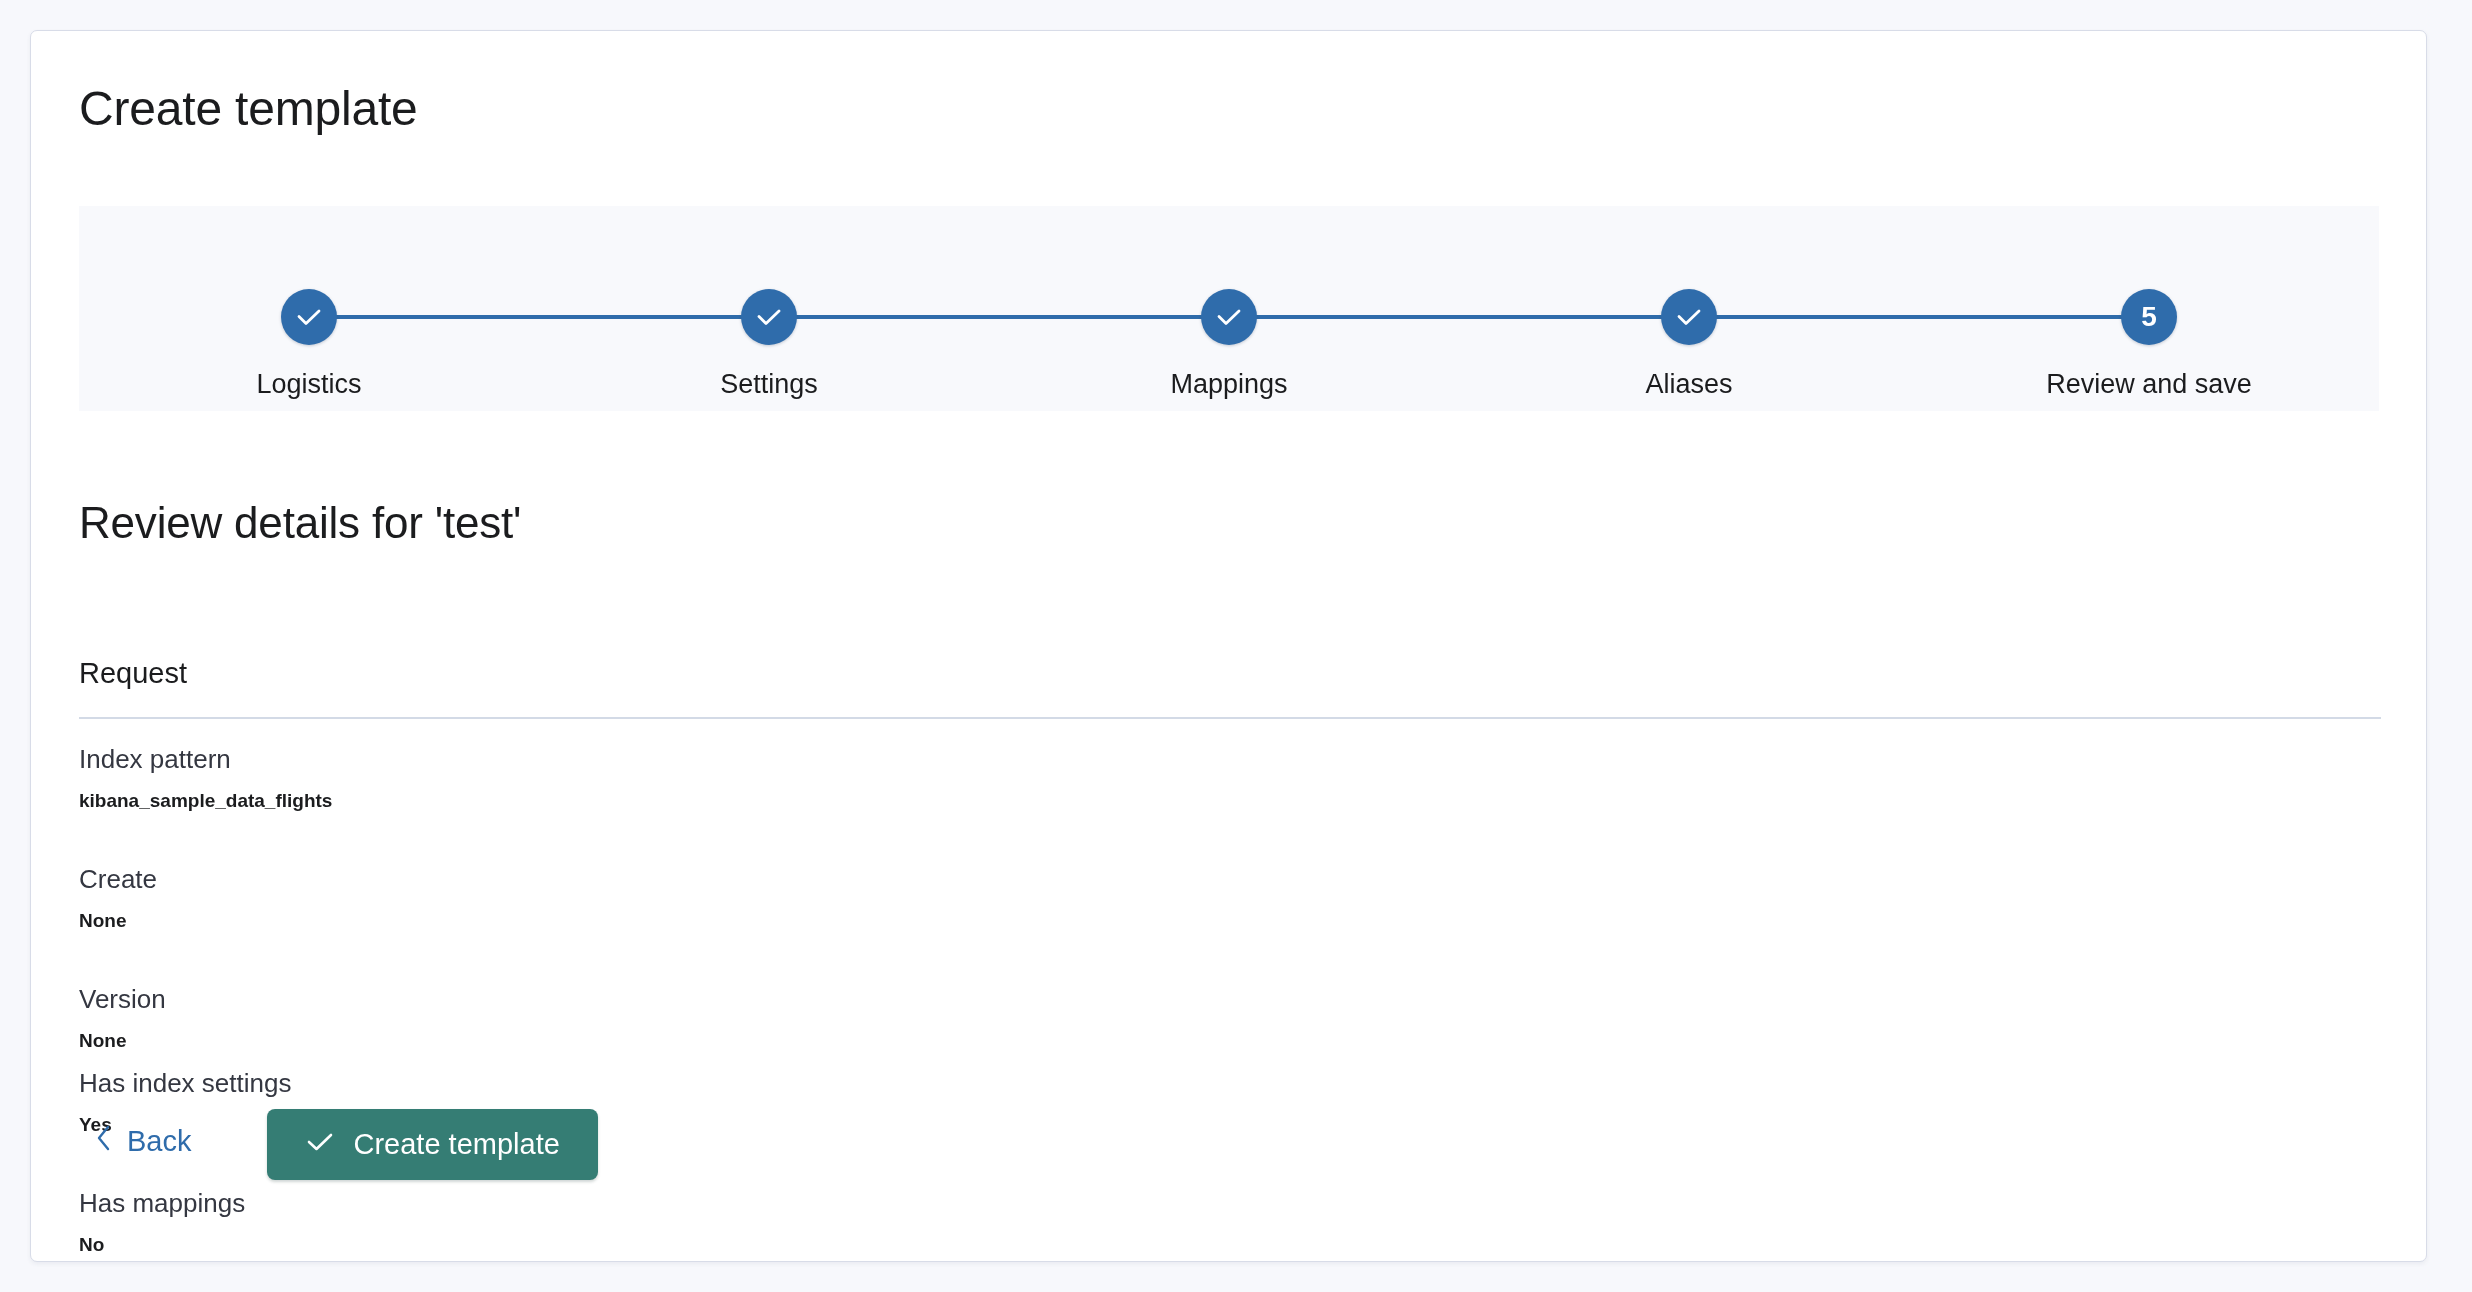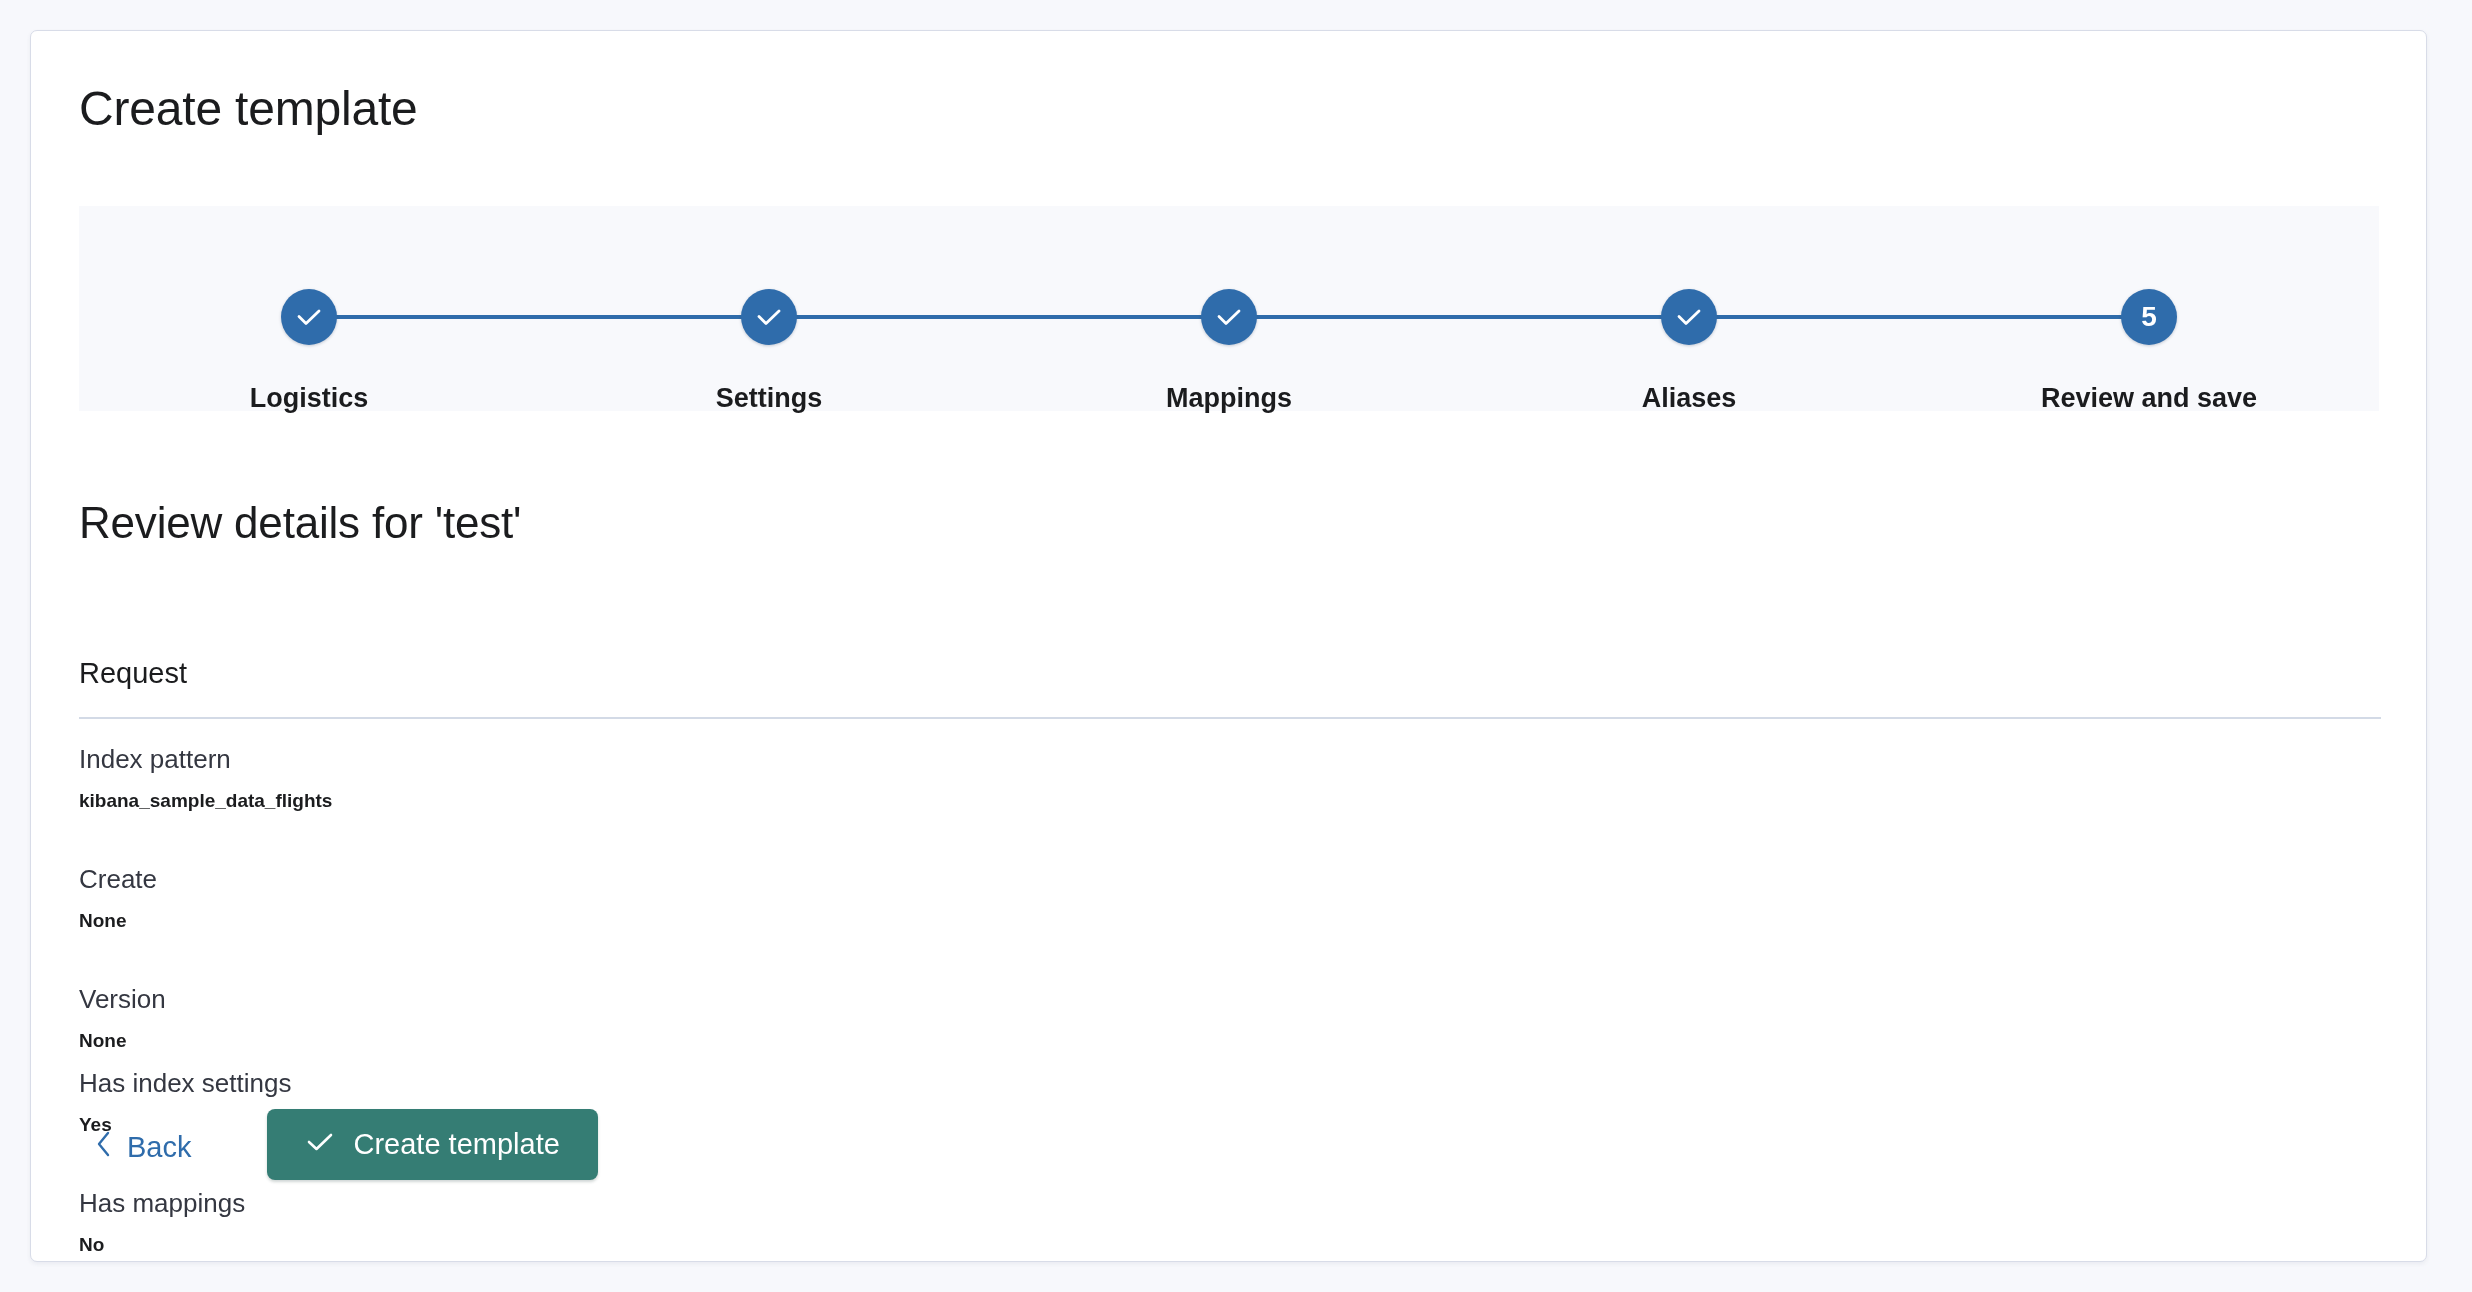--- a/index.html
+++ b/index.html
@@ -83,24 +83,24 @@
     box-shadow: 0 1px 3px rgba(40,60,90,0.25);
   }
   .step-circle svg { display: block; }
   .step-num {
     color: #ffffff;
     font-size: 28px;
     font-weight: 700;
     line-height: 1;
   }
   .step-label {
-    margin-top: 37px;
+    margin-top: 23px;
     font-size: 27px;
     color: #1b1c1e;
-    font-weight: 700;
+    font-weight: 400;
     line-height: 32px;
   }
 
   
   .section-title {
     position: absolute;
     left: 48px;
     top: 466px;
     font-size: 44px;
     font-weight: 400;
@@ -162,21 +162,21 @@
     line-height: 36px;
     margin-top: 8px;
   }
 
   
   .footer {
     position: absolute;
     left: 48px;
     top: 1078px;
     display: flex;
-    align-items: flex-end;
+    align-items: flex-start;
   }
   .back-btn {
     display: flex;
     align-items: center;
     gap: 14px;
     color: #2f6cab;
     font-size: 29px;
     padding: 14px 18px 14px 14px;
     background: none;
     border: none;

